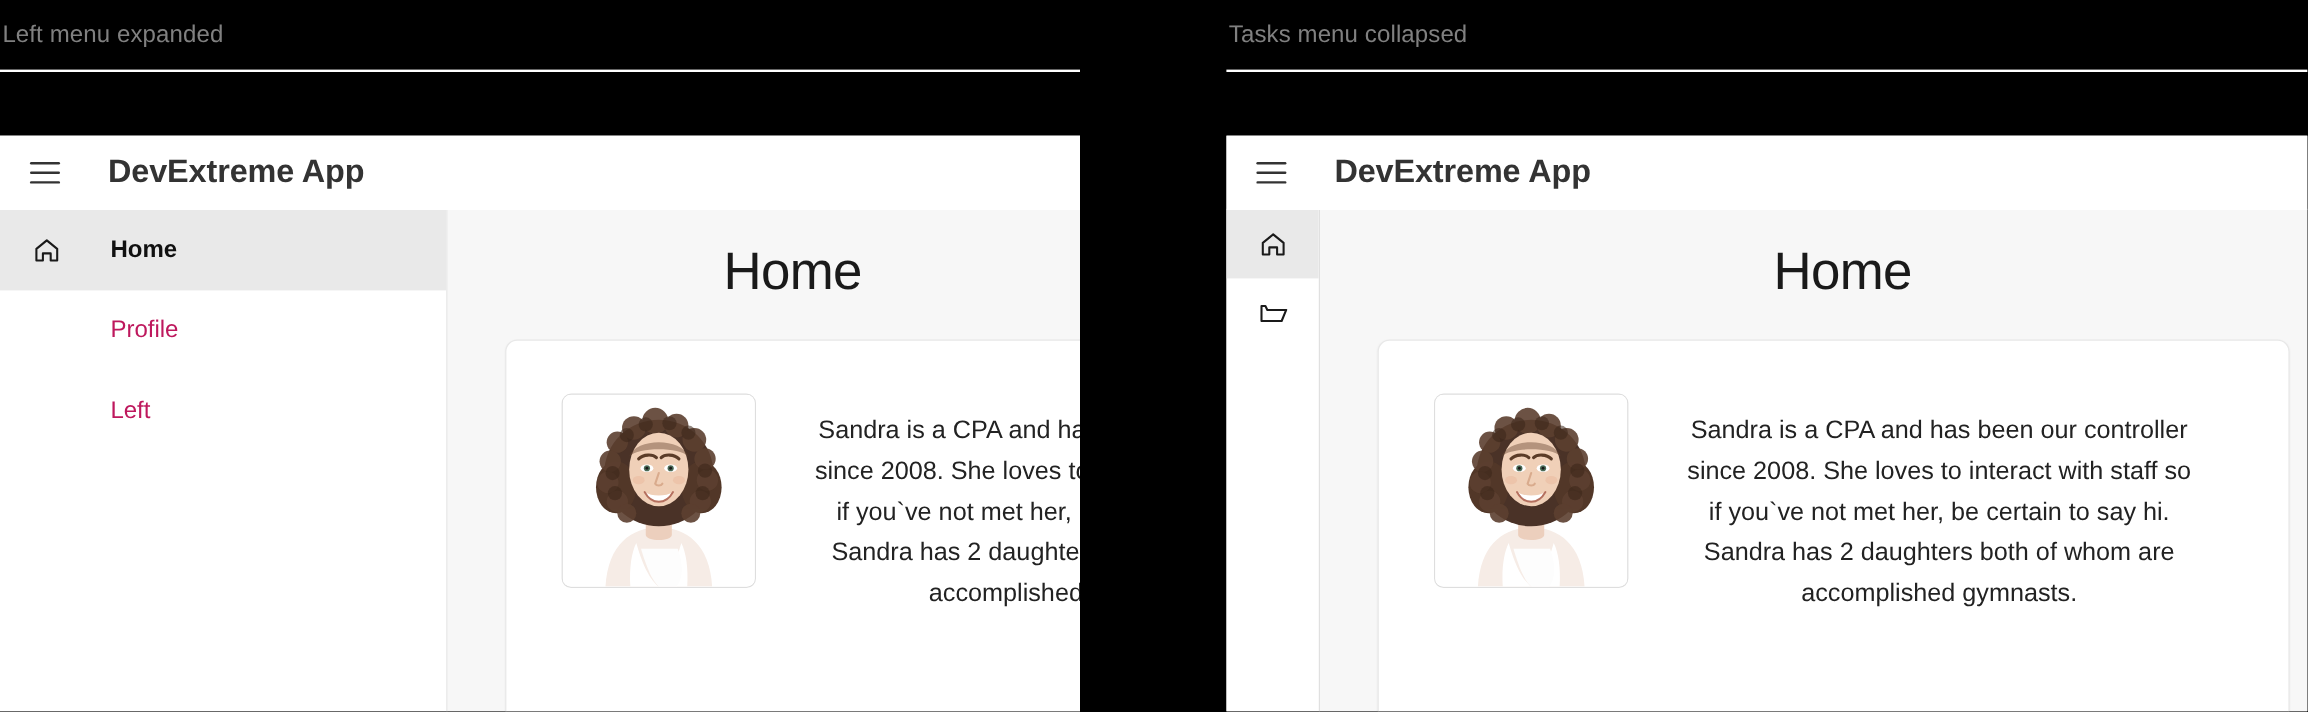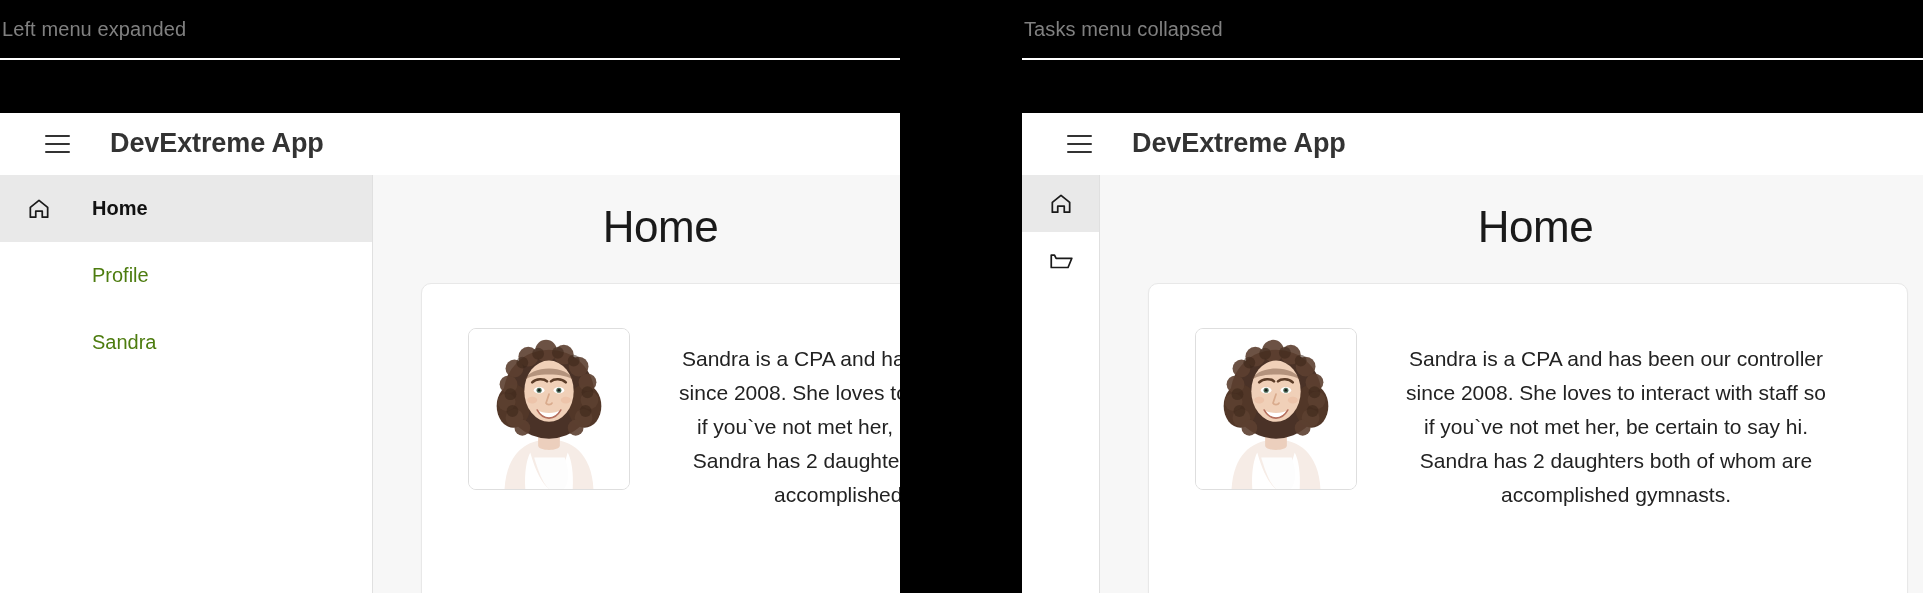--- a/index.html
+++ b/index.html
@@ -34,21 +34,21 @@
     display: flex;
     flex-direction: column;
   }
 
   
   .toolbar {
     flex: 0 0 62px;
     background: #ffffff;
     display: flex;
     align-items: center;
-    padding-left: 40px;
+    padding-left: 20px;
     border-bottom: 1px solid #ffffff;
     position: relative;
     z-index: 3;
   }
   .hamburger {
     width: 34px; height: 34px;
     display: flex; flex-direction: column;
     justify-content: center; align-items: center;
     gap: 6px;
     cursor: pointer;
@@ -102,21 +102,21 @@
     margin-left: 36px;
     font-size: 20px;
     color: #111111;
     font-weight: bold;
     white-space: nowrap;
   }
   .menu-item.child .mi-label {
     font-weight: 400;
     margin-left: 70px;
     font-size: 20px;
-    color: #4d7c0f;
+    color: #be185d;
   }
   .menu-item .chevron {
     position: absolute;
     right: 82px;
     width: 18px; height: 18px;
     display: flex; align-items: center; justify-content: center;
   }
   .drawer.collapsed .menu-item { padding-left: 22px; height: 57px; }
 
   
@@ -199,21 +199,21 @@
           </span>
           <span class="mi-label">Home</span>
         </div>
 
 
         <div class="menu-item child">
           <span class="mi-label">Profile</span>
         </div>
 
         <div class="menu-item child">
-          <span class="mi-label">Sandra</span>
+          <span class="mi-label">Left</span>
         </div>
 
       </nav>
 
       <main class="content">
         <h1 class="page-title">Home</h1>
 
         <section class="card" style="width:1100px;">
           <div class="photo-frame">
             <svg viewBox="0 0 162 162" preserveAspectRatio="xMidYMid slice">

